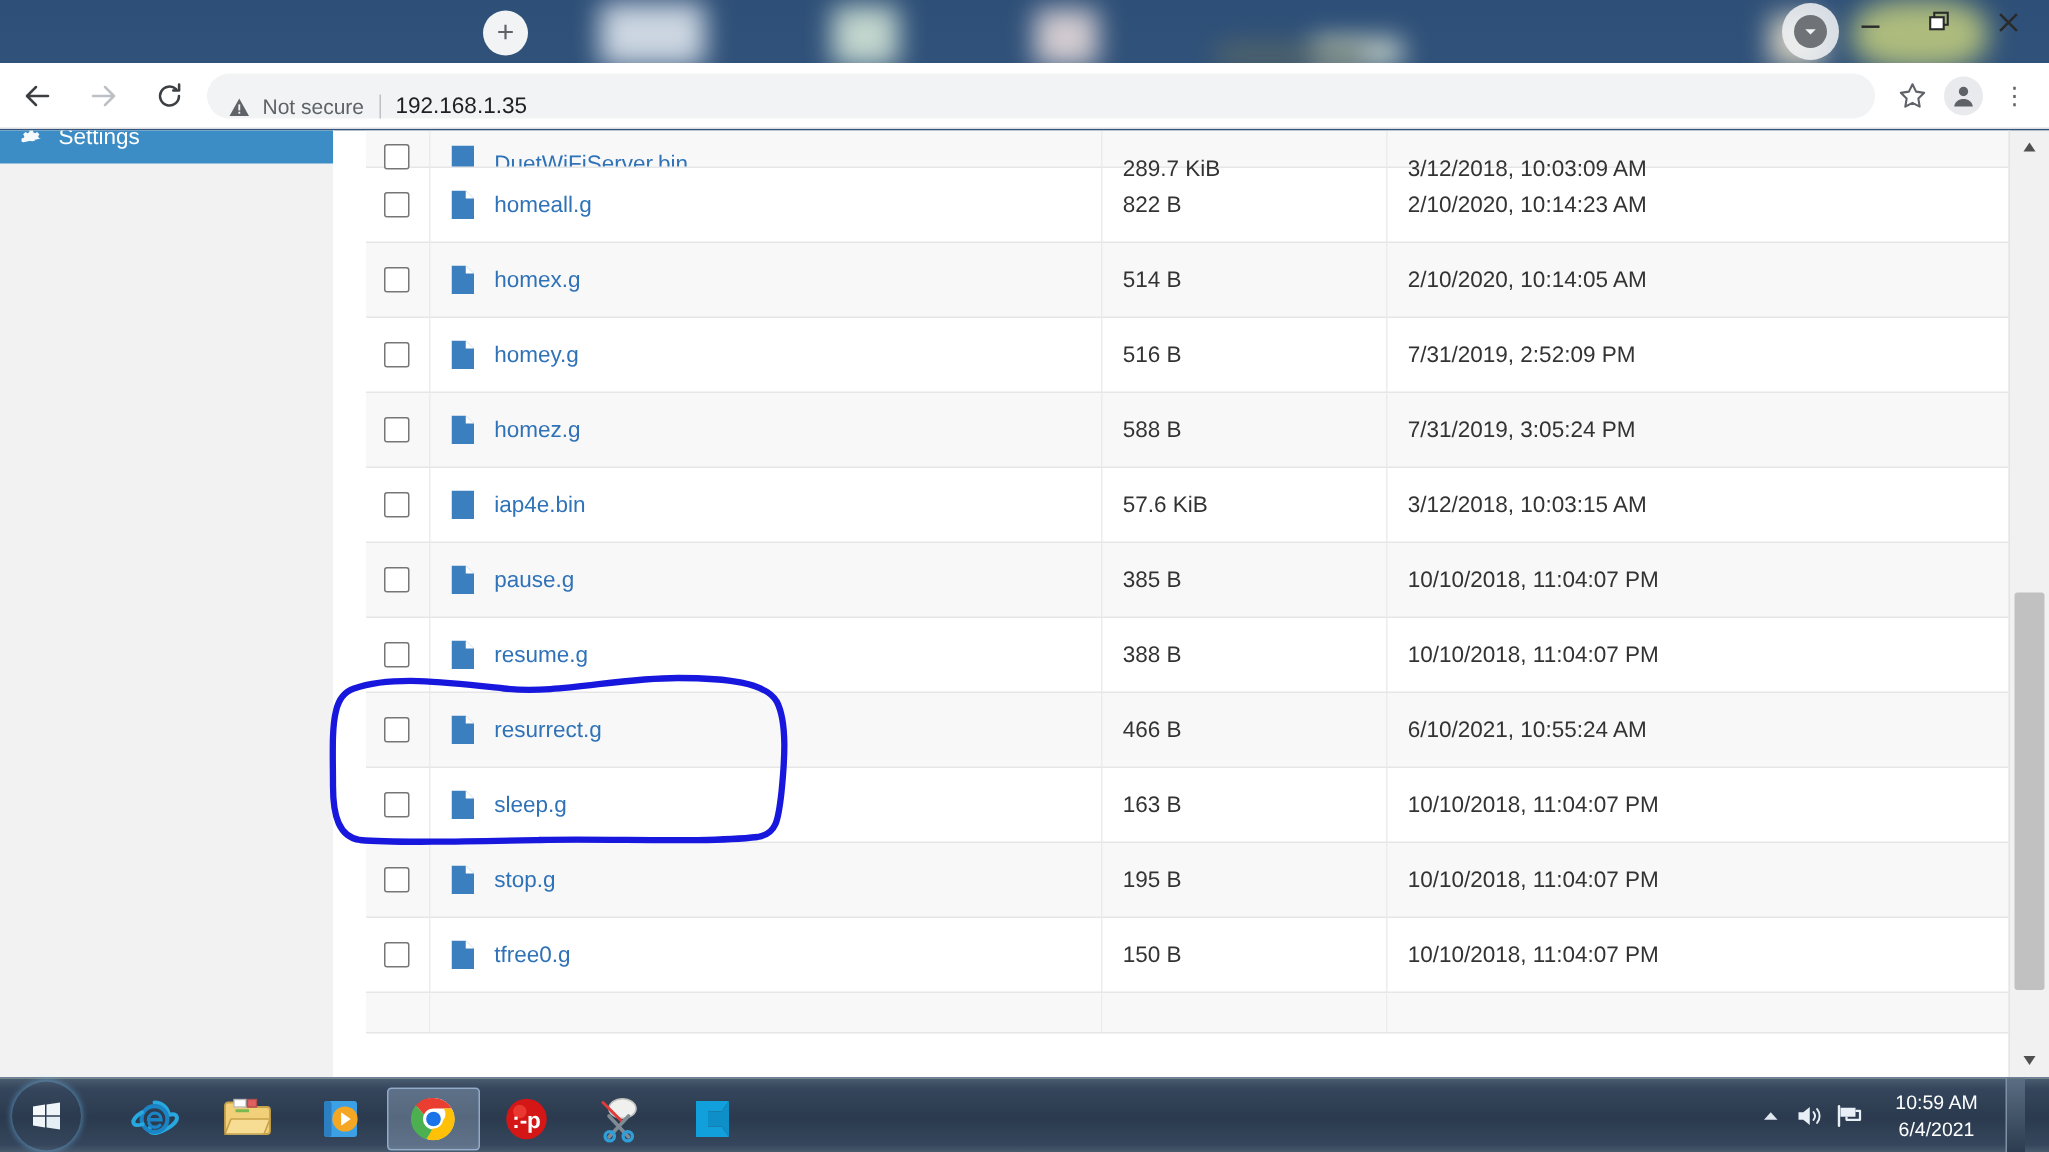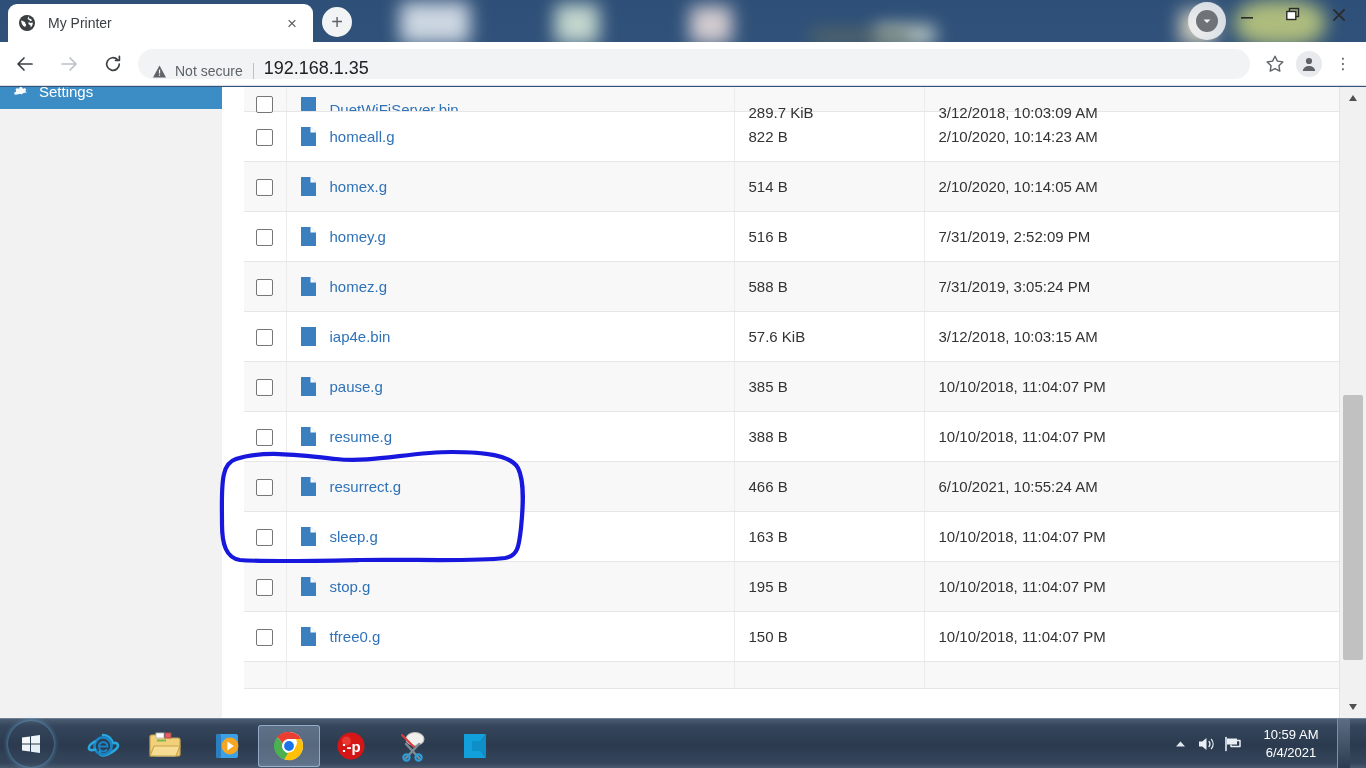--- a/index.html
+++ b/index.html
@@ -48,21 +48,21 @@
   .toolbar{position:absolute;left:0;top:42px;width:1366px;height:44px;background:#fff;
     display:flex;align-items:center;border-bottom:1px solid #dadce0;box-sizing:border-box;}
   .navbtn{width:38px;height:38px;margin-left:6px;display:flex;align-items:center;justify-content:center;
     color:#5f6368;border-radius:50%;flex:none;}
   .navbtn.disabled{color:#bdc1c6;}
   .omnibox{flex:1;height:30px;margin:0 8px 0 6px;background:#f1f3f4;border-radius:16px;
     display:flex;align-items:flex-end;padding:0 14px;box-sizing:border-box;}
   .warn-ico{width:15px;height:15px;margin-right:8px;flex:none;}
   .notsecure{font-size:14px;color:#5f6368;white-space:nowrap;}
   .vbar{width:1px;height:16px;background:#bdc1c6;margin:0 10px;}
-  .urltxt{font-size:18px;color:#202124;white-space:nowrap;}
+  .urltxt{font-size:15px;color:#202124;white-space:nowrap;}
   .tb-right{display:flex;align-items:center;padding-right:6px;}
   .tb-right .ic{width:34px;height:34px;display:flex;align-items:center;justify-content:center;color:#5f6368;}
   .avatar{width:26px;height:26px;border-radius:50%;background:#e8eaed;display:flex;align-items:center;justify-content:center;}
 
   
   .page{position:absolute;left:0;top:87px;width:1366px;height:631px;background:#fff;overflow:hidden;}
   .sidebar{position:absolute;left:0;top:0;width:222px;height:631px;background:#f2f2f2;border-right:1px solid #dcdcdc;}
   .side-item{position:absolute;left:0;top:-14px;width:222px;height:36px;background:#3c8dc5;
     display:flex;align-items:center;padding-left:14px;box-sizing:border-box;color:#fff;font-size:15px;}
   .side-item .gico{margin-right:10px;display:flex;}
@@ -131,32 +131,20 @@
   <div class="wp-blob wp3"></div>
   <div class="wp-blob wp4"></div>
   <div class="wp-blob wp7"></div>
   <div class="wp-blob wp5"></div>
   <div class="wp-blob wp6"></div>
 </div>
 
 <div id="browser">
 
   <div class="tabstrip">
-    <div class="tab">
-      <span class="favicon">
-        <svg width="18" height="18" viewBox="0 0 18 18">
-          <circle cx="9" cy="9" r="8" fill="#3c4043"></circle>
-          <path d="M9 1.6a7.4 7.4 0 0 0 0 14.8 7.4 7.4 0 0 0 0-14.8z" fill="#3c4043"></path>
-          <path d="M3.2 6.6c1.6.3 2.6 1.1 3.4 1.3.9.2.4 1.6 1.2 2.2.7.5.2 1.6-.3 2.3-.4.6-1.6.2-2.3-.6-1.2-1.3-2-3-2-5.2z" fill="#fff"></path>
-          <path d="M11 2.3c.4.9-.6 1.2-.2 2 .4.7 1.7.2 2.4.9.5.5.9 1.2.4 1.6-.6.5-1.8.1-2.3.7-.5.7.4 1.6 1.3 1.4.8-.1 1.5-.6 2.1-.2.3 1.8-.6 3.6-2.1 4.7.2-1.2-.2-2.3-1-2.6-1-.3-1.5-1.6-1-2.4.5-.9 1.6-.6 1.4-1.6-.2-1-1.7-.8-2.2-1.7-.4-.8.2-1.8 1.2-2.8z" fill="#fff"></path>
-        </svg>
-      </span>
-      <span class="ttl">My Printer</span>
-      <span class="tclose">×</span>
-    </div>
     <div class="newtab">+</div>
 
     <div class="tabsearch">
       <span class="dot">
         <svg width="12" height="12" viewBox="0 0 12 12">
             <path d="M2.5 4.5L6 8l3.5-3.5z" fill="#f1f3f4"></path>
           </svg>
       </span>
     </div>
 

